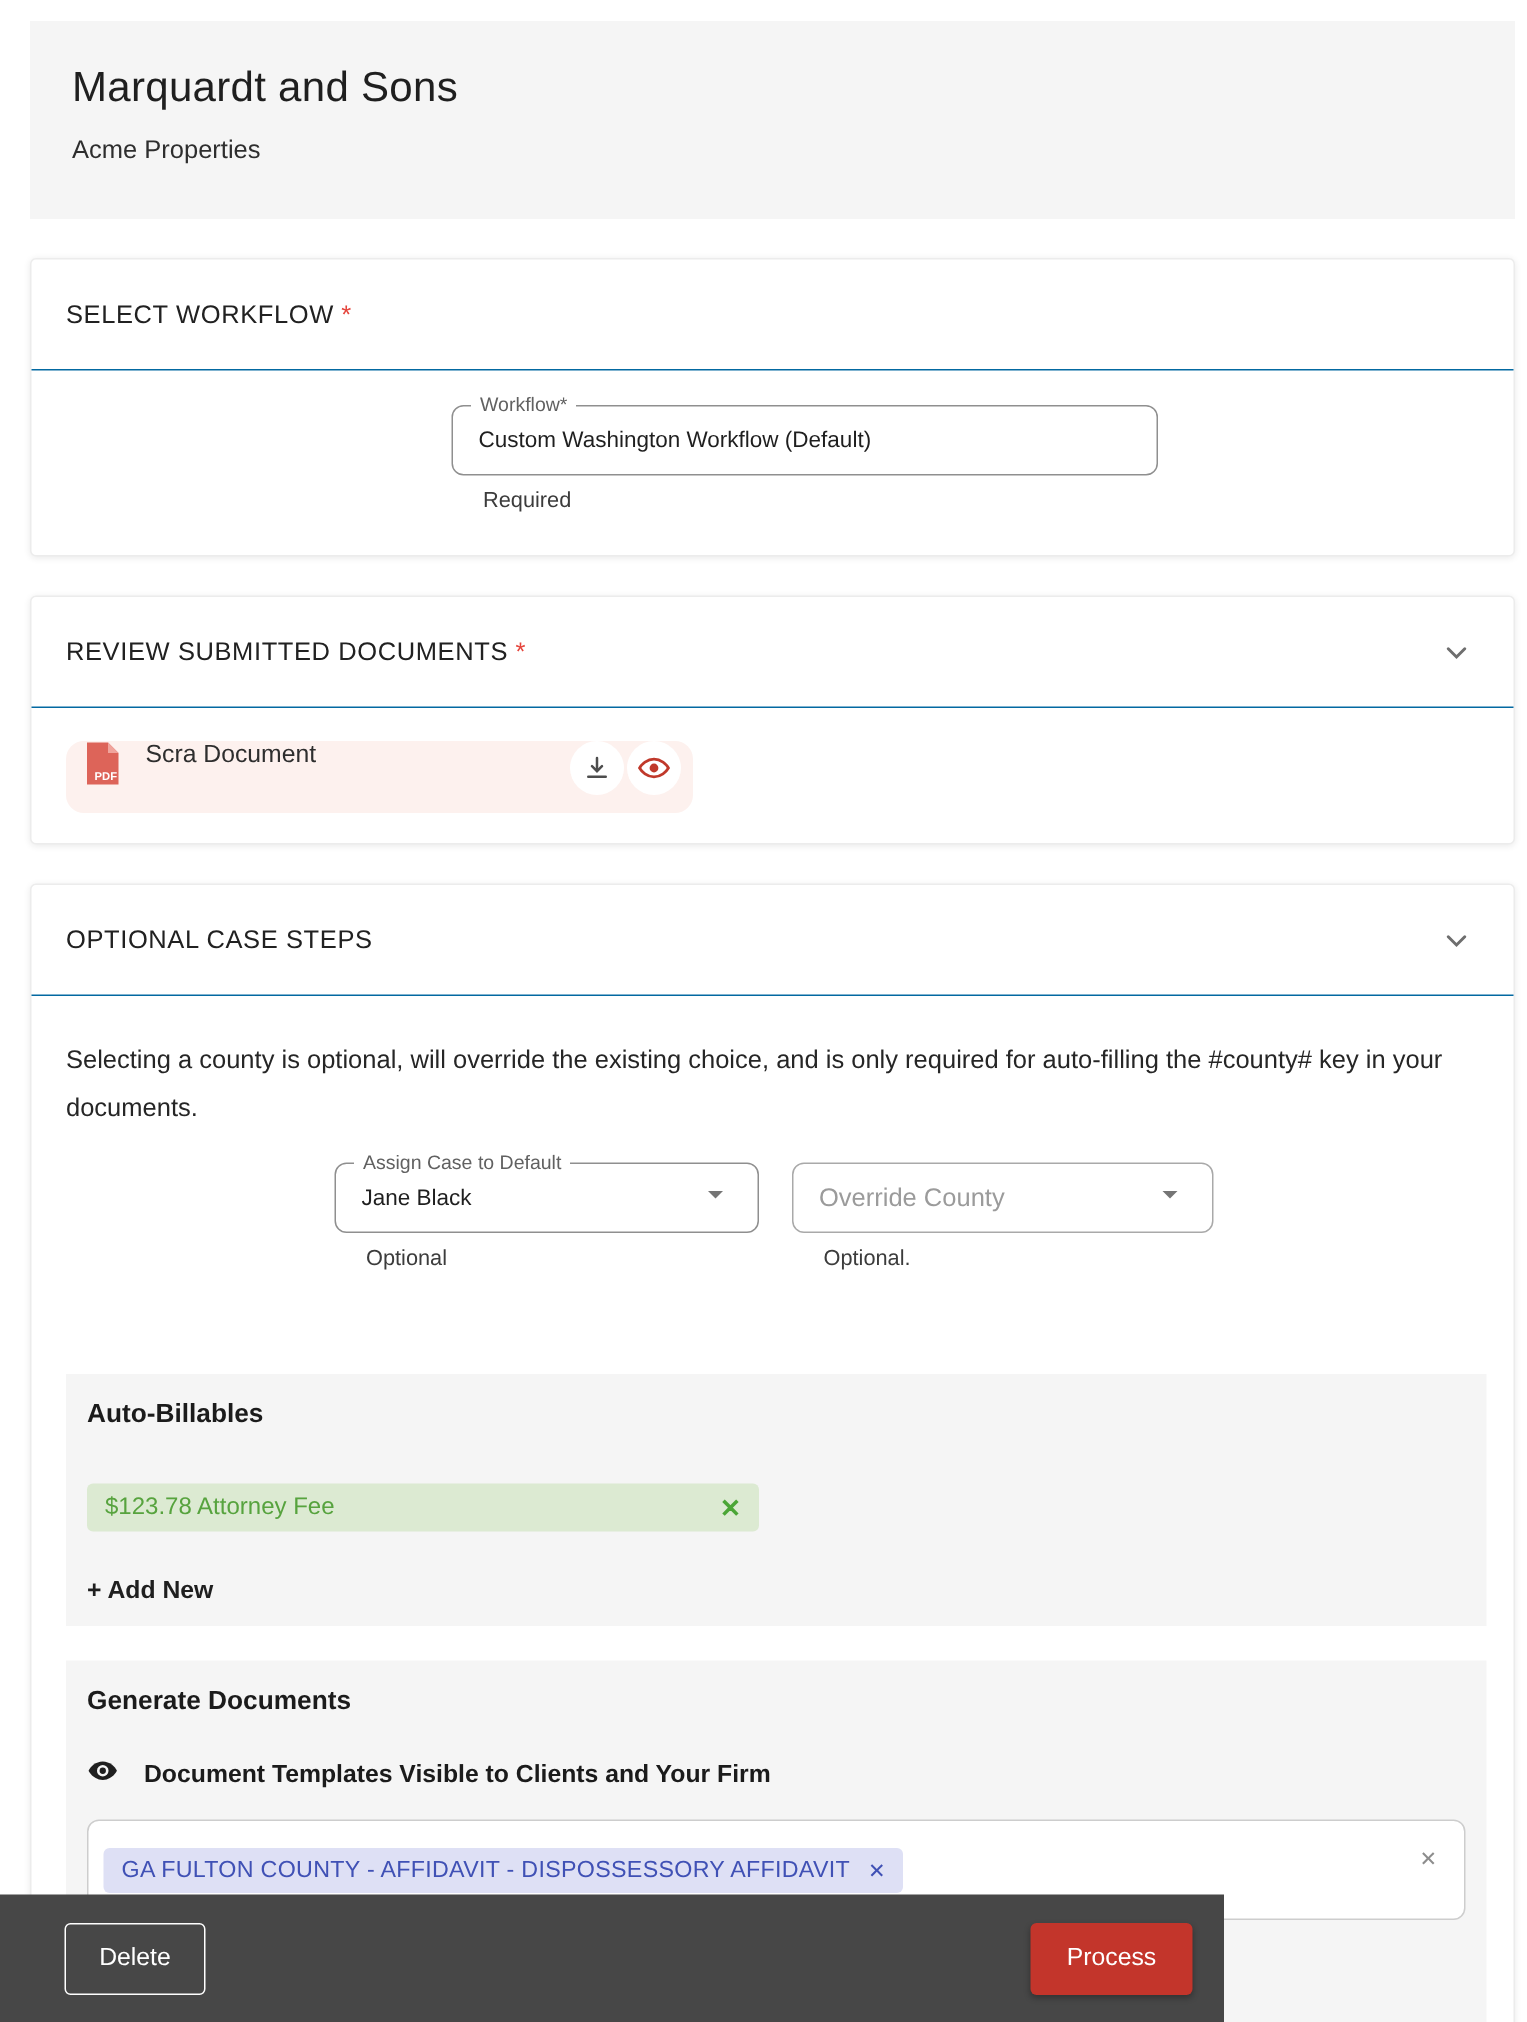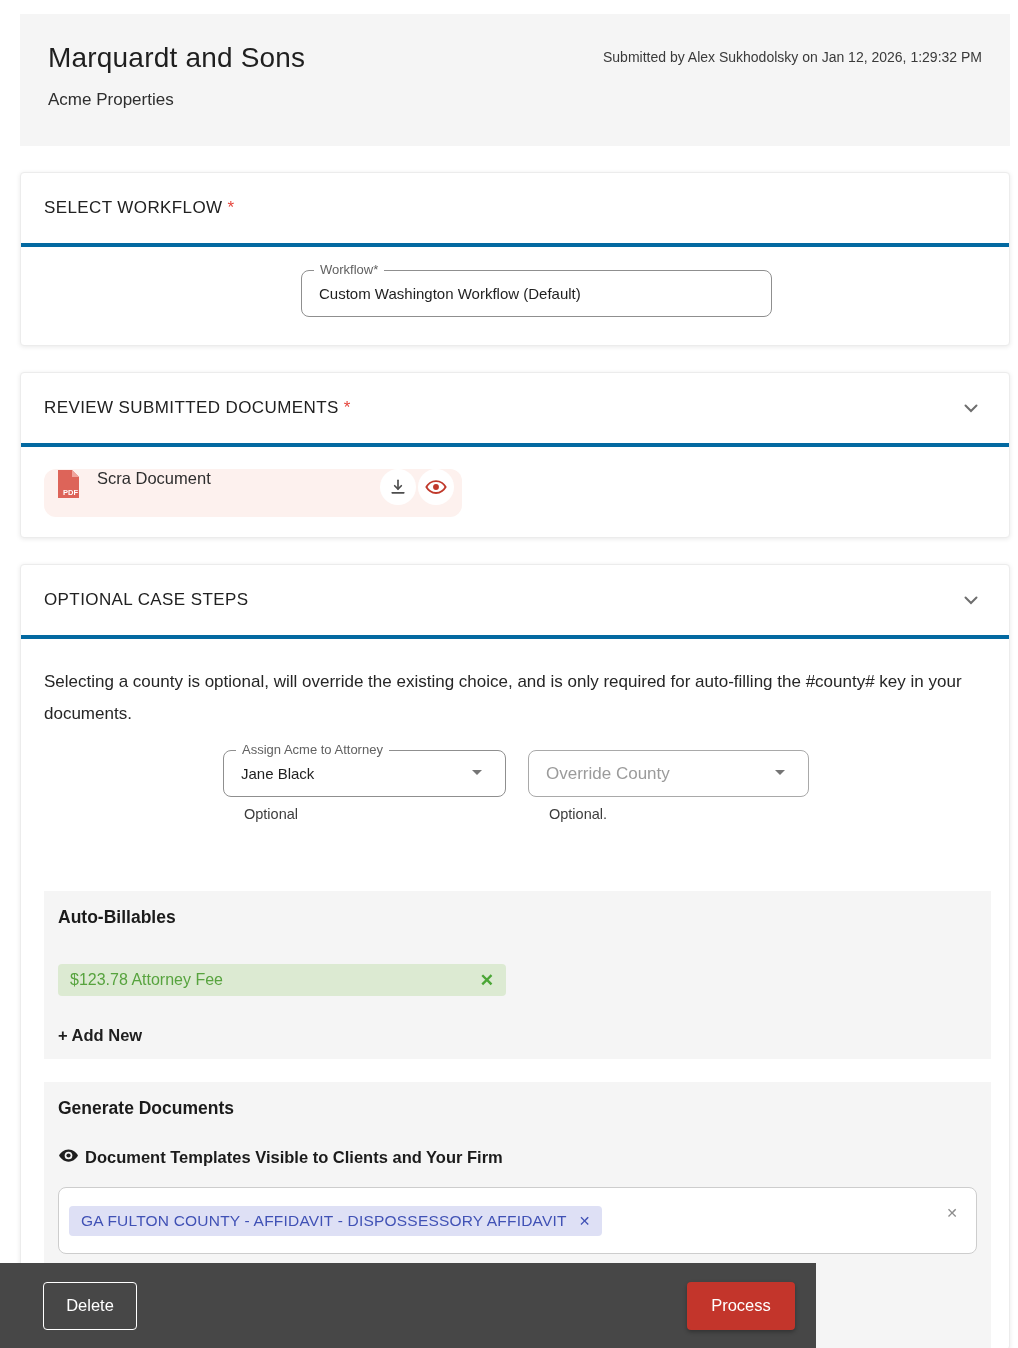--- a/index.html
+++ b/index.html
@@ -32,21 +32,21 @@
     border: 1px solid #ececec;
     border-radius: 4px;
     box-shadow: 0 1px 5px rgba(0,0,0,0.09);
   }
   .card-header {
     height: 74px;
     display: flex;
     align-items: center;
     justify-content: space-between;
     padding: 0 26px 0 23px;
-    border-bottom: 4px solid #0369a1;
+    border-bottom: 1px solid #0369a1;
   }
   .card-title { font-size: 17px; font-weight: 500; letter-spacing: 0.4px; color: #212121; }
   .asterisk { color: #e5453c; margin-left: 5px; }
   .chevron { width: 24px; height: 24px; cursor: pointer; }
 
   
   .field {
     position: relative;
     border: 1px solid #8f8f8f;
     border-radius: 8px;
@@ -114,21 +114,21 @@
     display: flex; align-items: center;
     padding: 0 12px;
     color: #57a33e; font-size: 16px;
   }
   .chip-green .chip-x {
     margin-left: auto; color: #4ba636; font-size: 17px; font-weight: 700;
     background: none; border: none; cursor: pointer; line-height: 1;
   }
   .add-new { margin-top: 30px; font-size: 16.5px; font-weight: 700; color: #1f1f1f; cursor: pointer; display: inline-block; }
 
-  .vis-row { margin-top: 26px; display: flex; align-items: center; gap: 6px; }
+  .vis-row { margin-top: 26px; display: flex; align-items: center; gap: 17px; }
   .vis-label { font-size: 16.5px; font-weight: 700; color: #1b1b1b; }
 
   .multi-input {
     margin-top: 17px;
     height: 67px;
     background: #fff;
     border: 1px solid #cdcdcd;
     border-radius: 8px;
     display: flex; align-items: center;
     padding: 0 44px 0 10px;
@@ -179,35 +179,35 @@
   }
 </style>
 </head>
 <body>
 
 <header class="header-block">
   <div>
     <div class="header-title">Marquardt and Sons</div>
     <div class="header-subtitle">Acme Properties</div>
   </div>
-  <div class="submitted-text">Submitted by Alex Sukhodolsky on Jan 12, 2026, 1:29:32 PM</div>
 </header>
 
 <section class="card">
   <div class="card-header">
     <div>
       <span class="card-title">SELECT WORKFLOW</span><span class="asterisk card-title">*</span>
     </div>
   </div>
   <div class="wf-body">
     <div class="wf-field-wrap">
       <div class="field">
         <span class="float-label">Workflow*</span>
         <span class="value">Custom Washington Workflow (Default)</span>
       </div>
+      <div class="helper">Required</div>
     </div>
   </div>
 </section>
 
 <section class="card">
   <div class="card-header">
     <div>
       <span class="card-title">REVIEW SUBMITTED DOCUMENTS</span><span class="asterisk card-title">*</span>
     </div>
     <span class="chevron">
@@ -253,21 +253,21 @@
           <path d="M6.5 9.5l5.5 5.5 5.5-5.5" stroke="#6e6e6e" stroke-width="2" fill="none" stroke-linecap="round"></path>
         </svg>
     </span>
   </div>
   <div class="opt-body">
     <p class="opt-note">Selecting a county is optional, will override the existing choice, and is only required for auto-filling the #county# key in your documents.</p>
 
     <div class="selects-row">
       <div class="select-col1">
         <div class="field">
-          <span class="float-label">Assign Acme to Attorney</span>
+          <span class="float-label">Assign Case to Default</span>
           <span class="value">Jane Black</span>
           <span class="drop-arrow">
             <svg width="24" height="24" viewBox="0 0 24 24">
                 <path d="M7 10l5 5 5-5z" fill="#757575"></path>
               </svg>
           </span>
         </div>
         <div class="helper">Optional</div>
       </div>
       <div class="select-col2">

